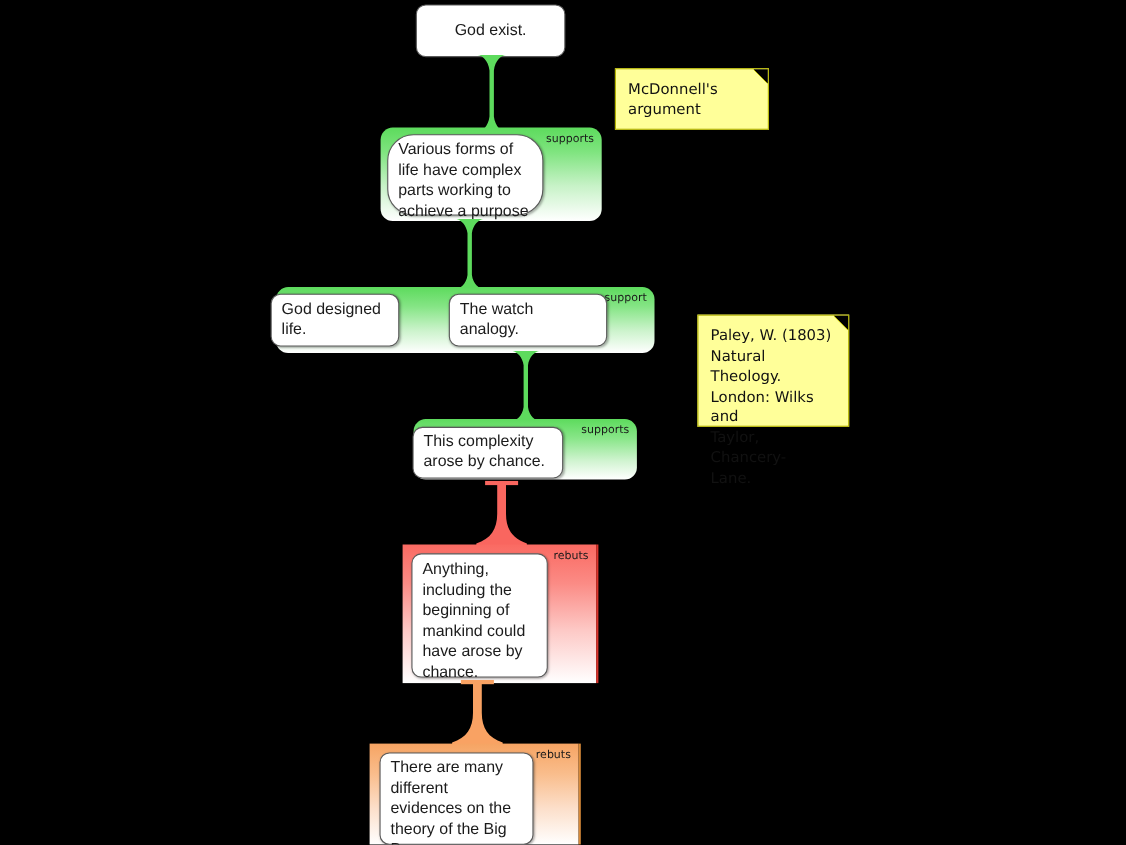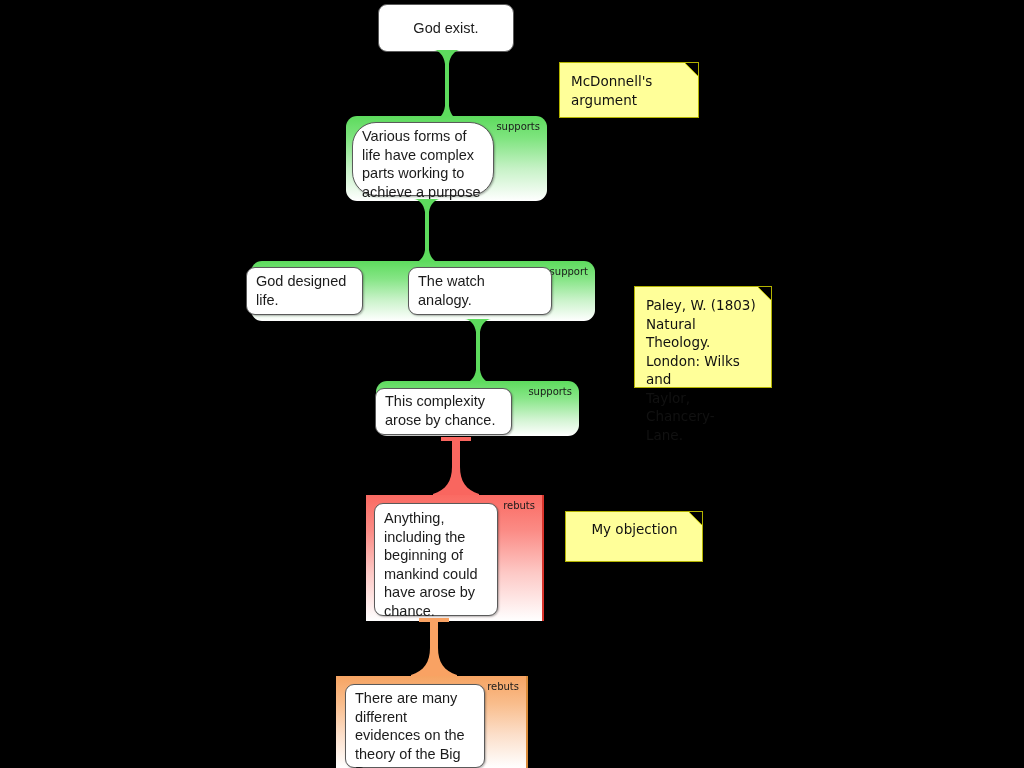--- a/index.html
+++ b/index.html
@@ -182,18 +182,14 @@
 
   <div class="note" style="left:634px; top:286px; width:138px; height:102px;">
     <span class="note-text">Paley, W. (1803)
 Natural Theology.
 London: Wilks and
 Taylor, Chancery-
 Lane.</span>
     <span class="fold"></span>
   </div>
 
-  <div class="note" style="left:565px; top:511px; width:138px; height:51px; display:flex; align-items:center; justify-content:center;">
-    <span class="note-text">My objection</span>
-    <span class="fold"></span>
-  </div>
 
 </div>
 
 </body></html>

